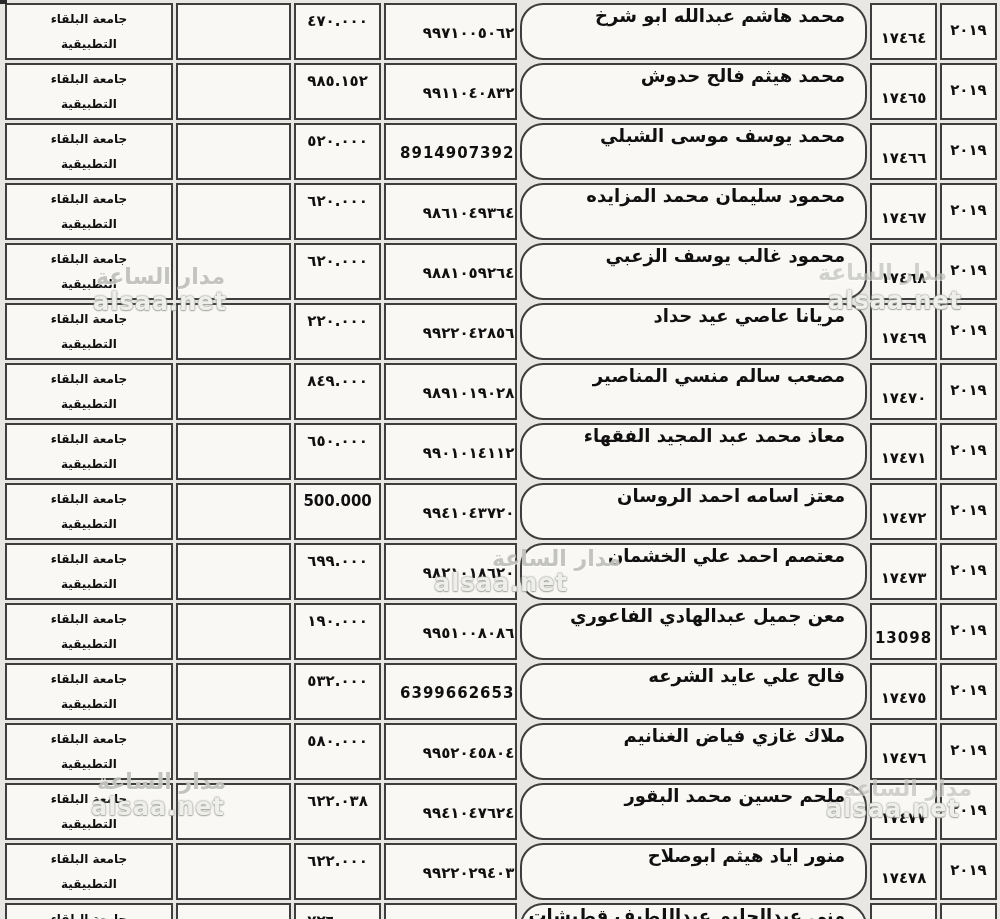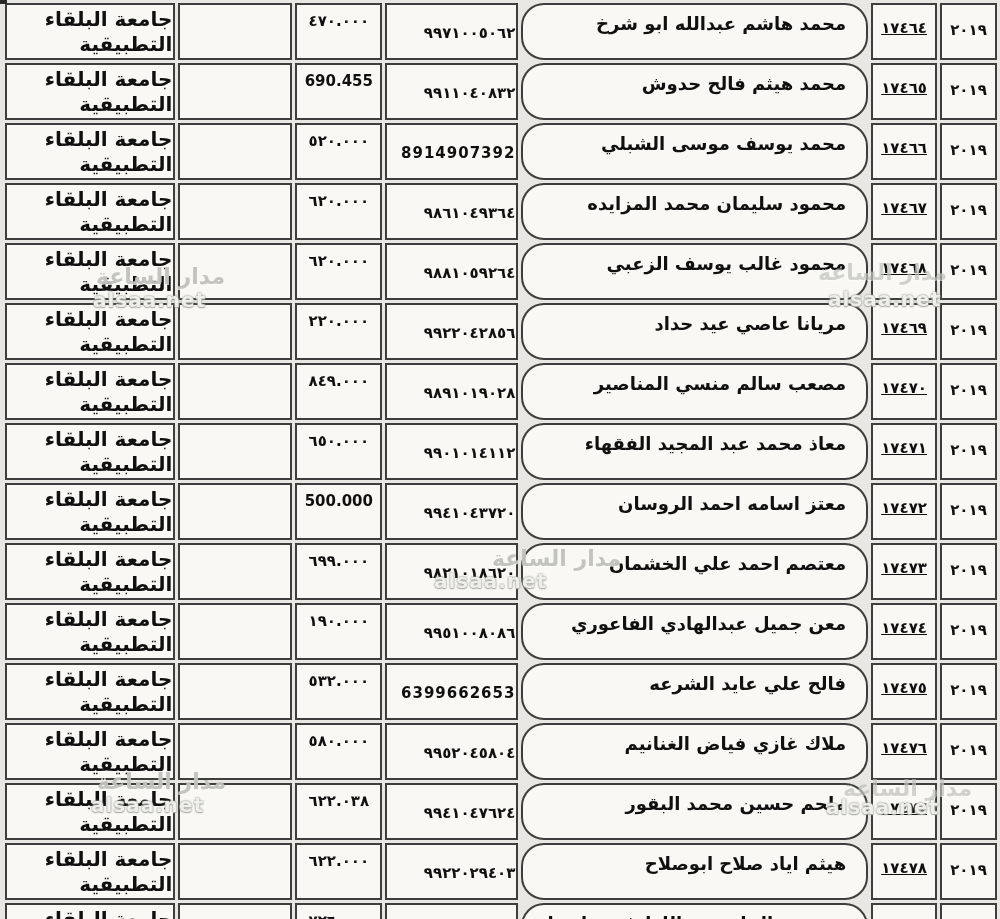--- a/index.html
+++ b/index.html
@@ -26,32 +26,32 @@
     background:#f9f8f5;
     border:2px solid #3e3e3e;
     box-sizing:border-box;
     height:51px;
     vertical-align:top;
     color:#101010;
     overflow:hidden;
     white-space:nowrap;
   }
   .c-year{width:58px;text-align:center;font-size:15px;padding-top:16px;}
-  .c-serial{width:67px;text-align:center;font-size:15px;padding-top:14px;letter-spacing:1px;text-decoration:underline;}
-  .c-name{width:332px;text-align:right;font-size:18px;padding:8px 20px 0 6px;border-radius:23px;}
+  .c-serial{width:67px;text-align:center;font-size:15px;padding-top:24px;letter-spacing:1px;}
+  .c-name{width:332px;text-align:right;font-size:18px;padding:0 20px 0 6px;border-radius:23px;}
   .c-nat{width:134px;text-align:right;font-size:15px;padding-top:19px;letter-spacing:1px;}
   .c-amount{width:88px;text-align:center;font-size:15px;padding-top:7px;margin-top:23px;}
   .c-empty{width:122px;}
-  .c-univ{width:173px;font-size:20px;padding-top:2px;line-height:25px;}
+  .c-univ{width:173px;text-align:center;font-size:12px;padding-top:2px;line-height:25px;}
   .c-univ div{height:25px;}
 
   
   .wm{position:absolute;z-index:4;pointer-events:none;white-space:nowrap;}
   .wm-ar{font-size:22px;color:rgba(184,184,180,0.85);text-shadow:0 1px 0 rgba(255,255,255,0.75);}
-  .wm-la{font-size:20px;letter-spacing:1px;color:rgba(242,242,238,0.95);
+  .wm-la{font-size:24px;letter-spacing:1px;color:rgba(242,242,238,0.95);
          text-shadow:0 0 2px #a3a39f,0 0 2px #a3a39f,0 1px 1px #b5b5b1;}
   .w1a{left:96px;top:264px;}  .w1b{left:93px;top:288px;}
   .w2a{left:818px;top:260px;} .w2b{left:828px;top:287px;}
   .w3a{left:492px;top:546px;} .w3b{left:434px;top:569px;}
   .w4a{left:97px;top:769px;}  .w4b{left:91px;top:793px;}
   .w5a{left:843px;top:776px;} .w5b{left:826px;top:795px;}
   .faint{opacity:0.75;}
 </style>
 </head>
 <body>
@@ -71,21 +71,21 @@
       <div>جامعة البلقاء</div>
       <div>التطبيقية</div>
     </td>
   </tr>
 
   <tr>
     <td class="c-year">٢٠١٩</td>
     <td class="c-serial">١٧٤٦٥</td>
     <td class="c-name">محمد هيثم فالح حدوش</td>
     <td class="c-nat">٩٩١١٠٤٠٨٣٢</td>
-    <td class="c-amount">690.455</td>
+    <td class="c-amount">٩٨٥.١٥٢</td>
     <td class="c-empty"></td>
     <td class="c-univ">
       <div>جامعة البلقاء</div>
       <div>التطبيقية</div>
     </td>
   </tr>
 
   <tr>
     <td class="c-year">٢٠١٩</td>
     <td class="c-serial">١٧٤٦٦</td>
@@ -185,21 +185,21 @@
     <td class="c-amount">٦٩٩.٠٠٠</td>
     <td class="c-empty"></td>
     <td class="c-univ">
       <div>جامعة البلقاء</div>
       <div>التطبيقية</div>
     </td>
   </tr>
 
   <tr>
     <td class="c-year">٢٠١٩</td>
-    <td class="c-serial">١٧٤٧٤</td>
+    <td class="c-serial">13098</td>
     <td class="c-name">معن جميل عبدالهادي الفاعوري</td>
     <td class="c-nat">٩٩٥١٠٠٨٠٨٦</td>
     <td class="c-amount">١٩٠.٠٠٠</td>
     <td class="c-empty"></td>
     <td class="c-univ">
       <div>جامعة البلقاء</div>
       <div>التطبيقية</div>
     </td>
   </tr>
 
@@ -238,21 +238,21 @@
     <td class="c-empty"></td>
     <td class="c-univ">
       <div>جامعة البلقاء</div>
       <div>التطبيقية</div>
     </td>
   </tr>
 
   <tr>
     <td class="c-year">٢٠١٩</td>
     <td class="c-serial">١٧٤٧٨</td>
-    <td class="c-name">هيثم اياد صلاح ابوصلاح</td>
+    <td class="c-name">منور اياد هيثم ابوصلاح</td>
     <td class="c-nat">٩٩٢٢٠٢٩٤٠٣</td>
     <td class="c-amount">٦٢٢.٠٠٠</td>
     <td class="c-empty"></td>
     <td class="c-univ">
       <div>جامعة البلقاء</div>
       <div>التطبيقية</div>
     </td>
   </tr>
 
   <tr>

